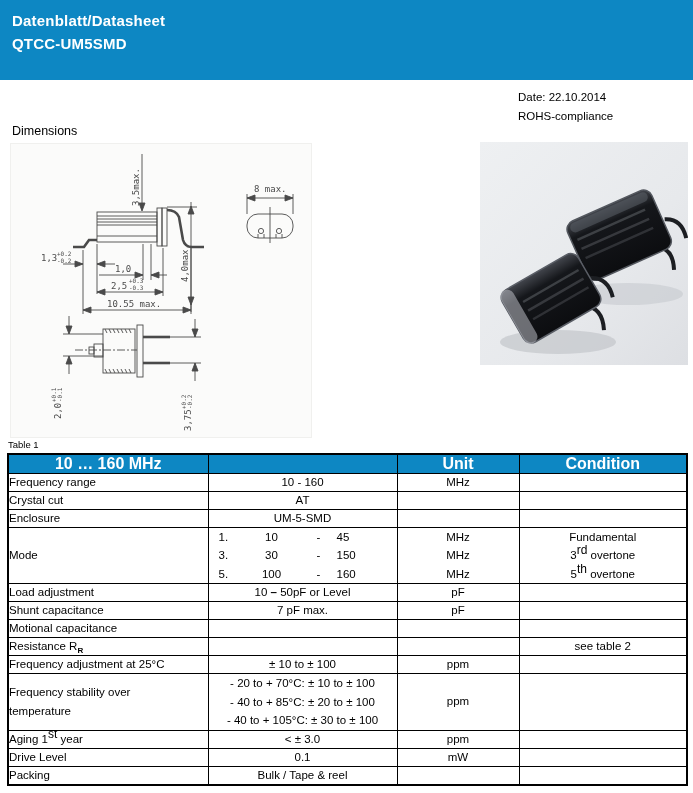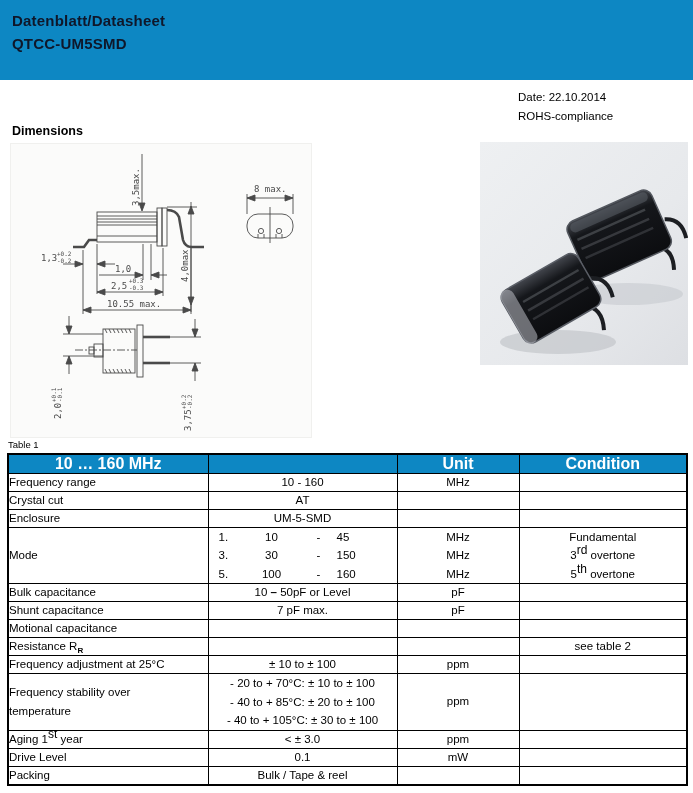--- a/index.html
+++ b/index.html
@@ -4,32 +4,32 @@
 <style>
   * { margin:0; padding:0; box-sizing:border-box; }
   html,body { background:#ffffff; }
   body {
     width:693px; height:793px; position:relative; overflow:hidden;
     font-family:"Liberation Sans", sans-serif; color:#000;
   }
   
   .banner {
     position:absolute; left:0; top:0; width:693px; height:80px;
-    background:#0d87c3; color:#0f172a; padding:9px 0 0 12px;
+    background:#0d87c3; color:#ffffff; padding:9px 0 0 12px;
   }
   .banner .line1, .banner .line2 {
     font-size:15px; font-weight:bold; letter-spacing:.2px; line-height:23px;
   }
   
   .meta {
     position:absolute; left:518px; top:88px; font-size:11.5px; line-height:19px;
   }
   
   .dim-heading {
-    position:absolute; left:12px; top:124px; font-size:12.5px; font-weight:bold;
+    position:absolute; left:12px; top:124px; font-size:12.5px; font-weight:normal;
   }
   
   .drawing {
     position:absolute; left:10px; top:143px; width:302px; height:295px;
     background:#fbfbfa; border:1px solid #f0f0ee;padding-left:28px;
   }
   .drawing svg text {
     font-family:"DejaVu Sans Mono", monospace;
     fill:#4a4a4a;
   }
@@ -318,21 +318,21 @@
       </td>
       <td class="cond tall">
         <div class="stack3">
           <div><span>Fundamental</span><sup class="sp"></sup><span></span></div>
           <div><span>3</span><sup class="sp">rd</sup><span> overtone</span></div>
           <div><span>5</span><sup class="sp">th</sup><span> overtone</span></div>
         </div>
       </td>
     </tr>
     <tr>
-      <td class="lbl">Bulk capacitance</td>
+      <td class="lbl">Load adjustment</td>
       <td class="val"><span>10 </span><span class="bolddash">–</span><span> 50pF or Level</span></td>
       <td class="unit">pF</td>
       <td class="cond"></td>
     </tr>
     <tr>
       <td class="lbl">Shunt capacitance</td>
       <td class="val">7 pF max.</td>
       <td class="unit">pF</td>
       <td class="cond"></td>
     </tr>

